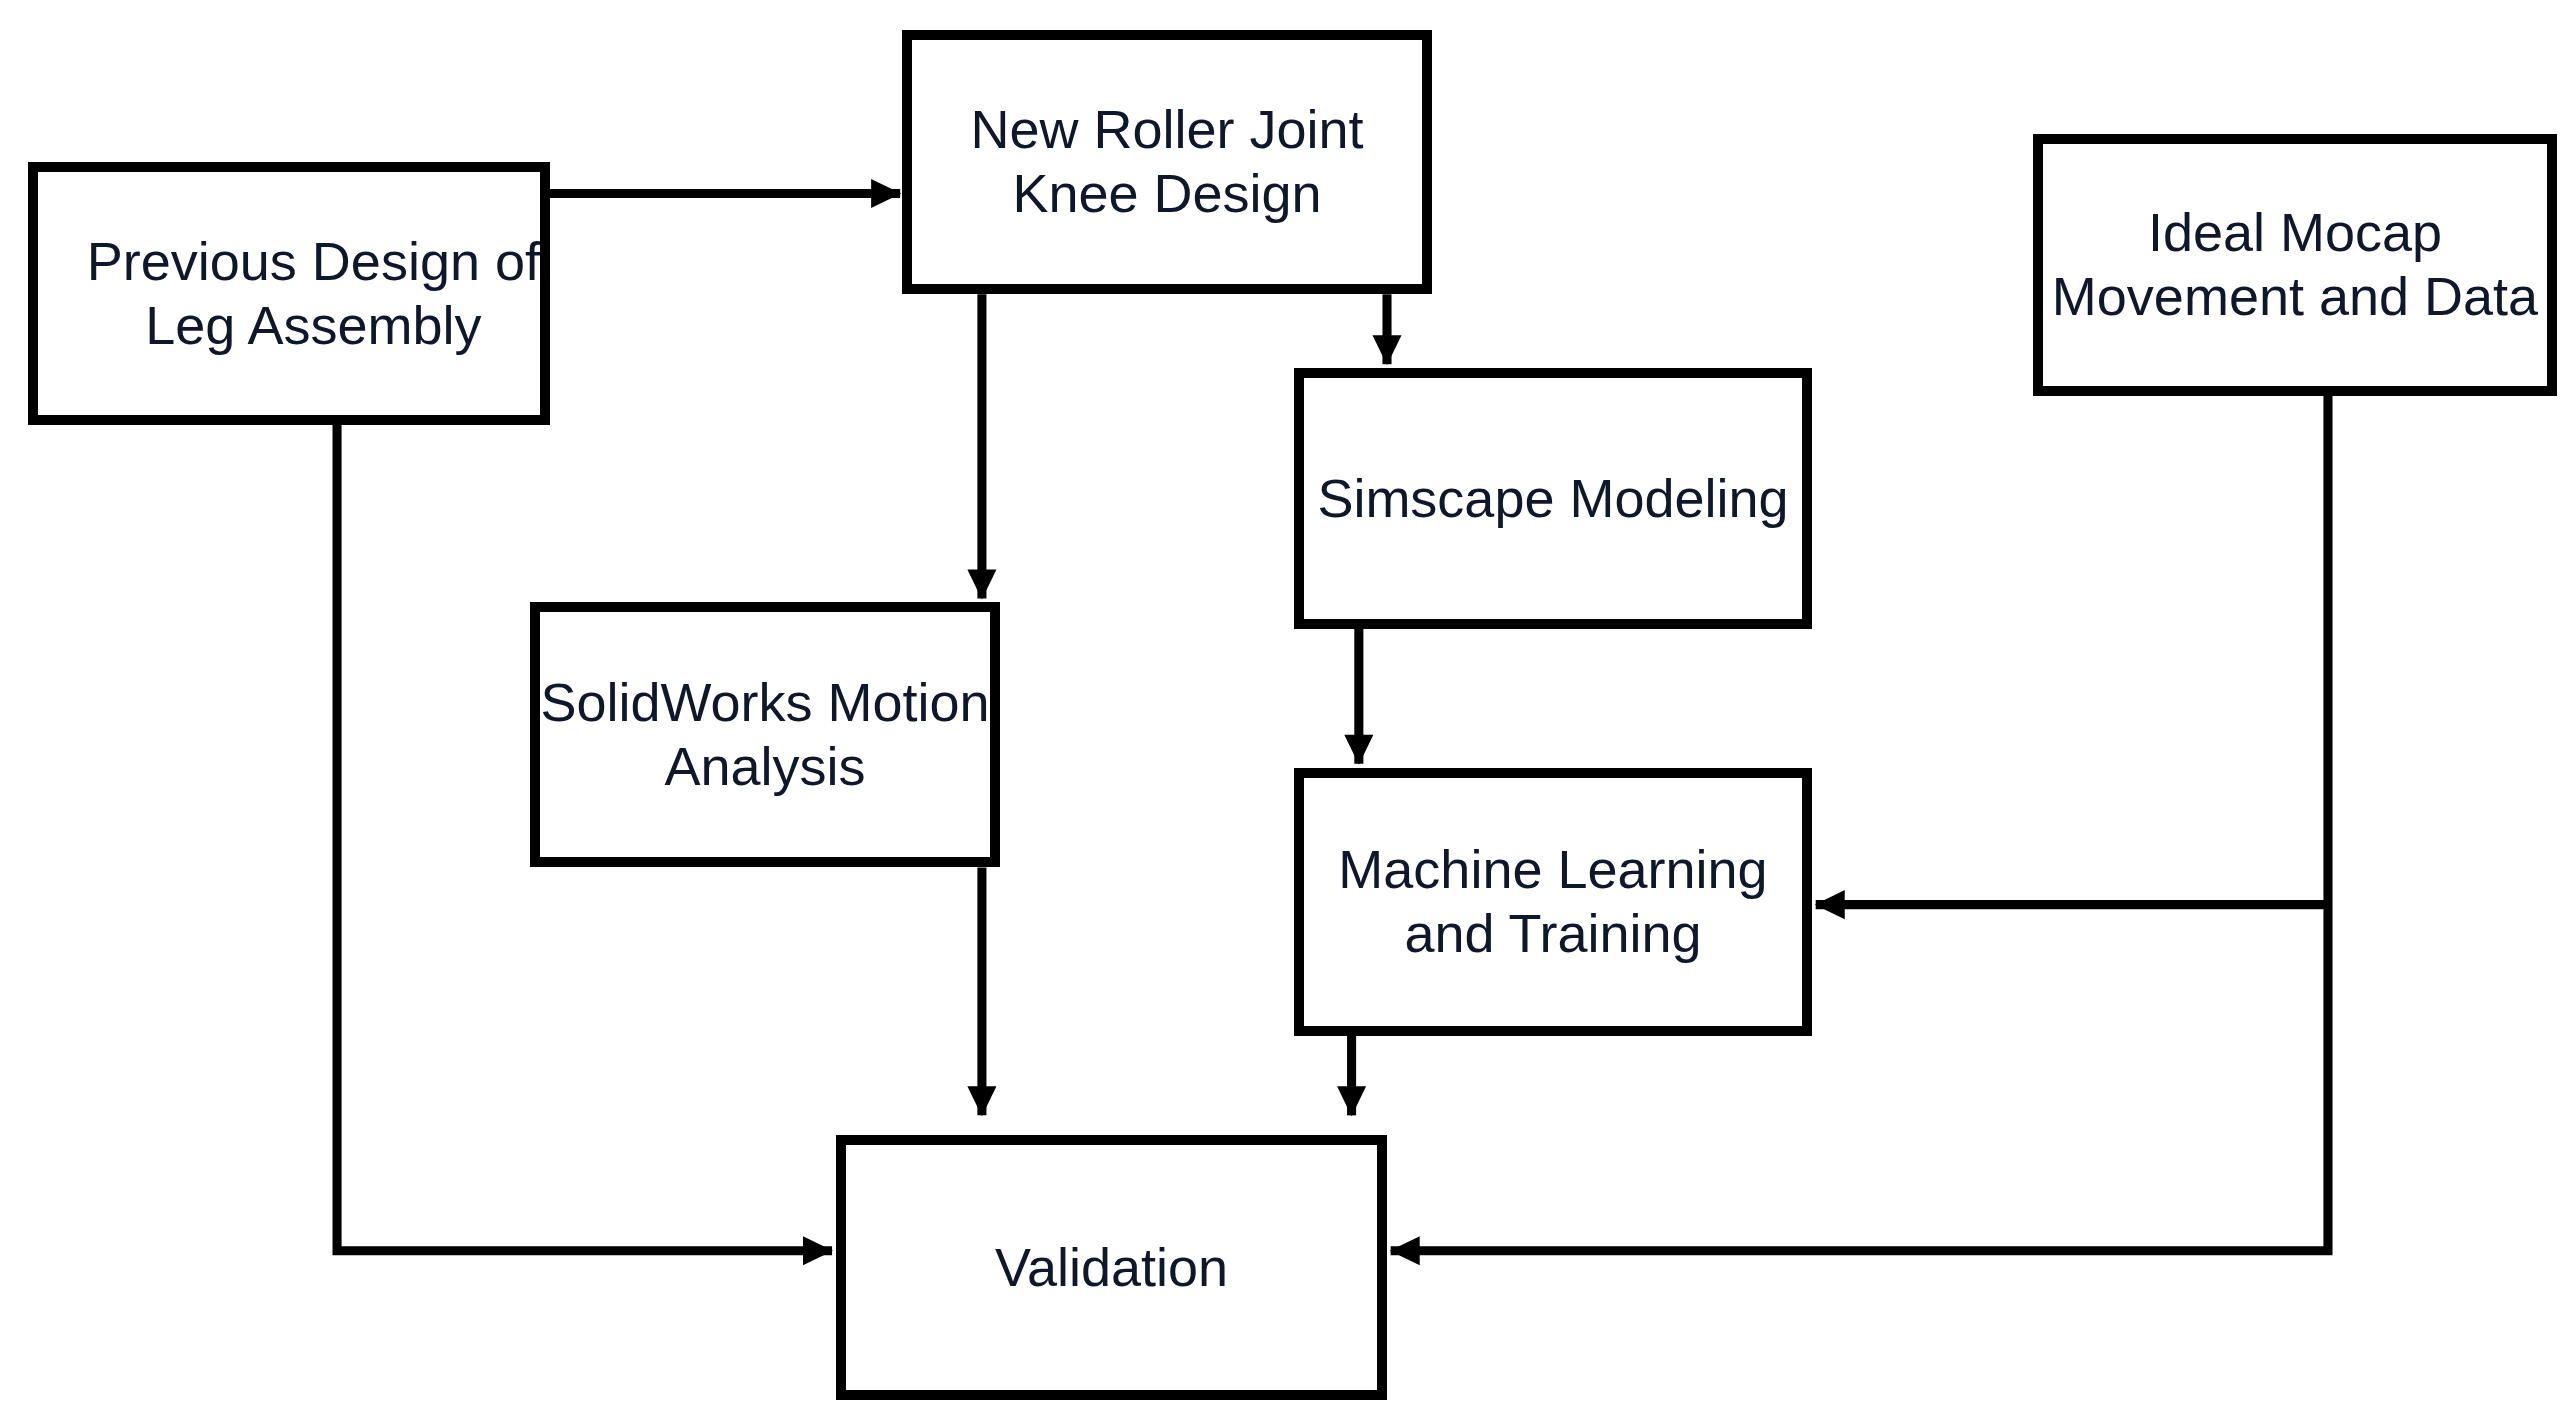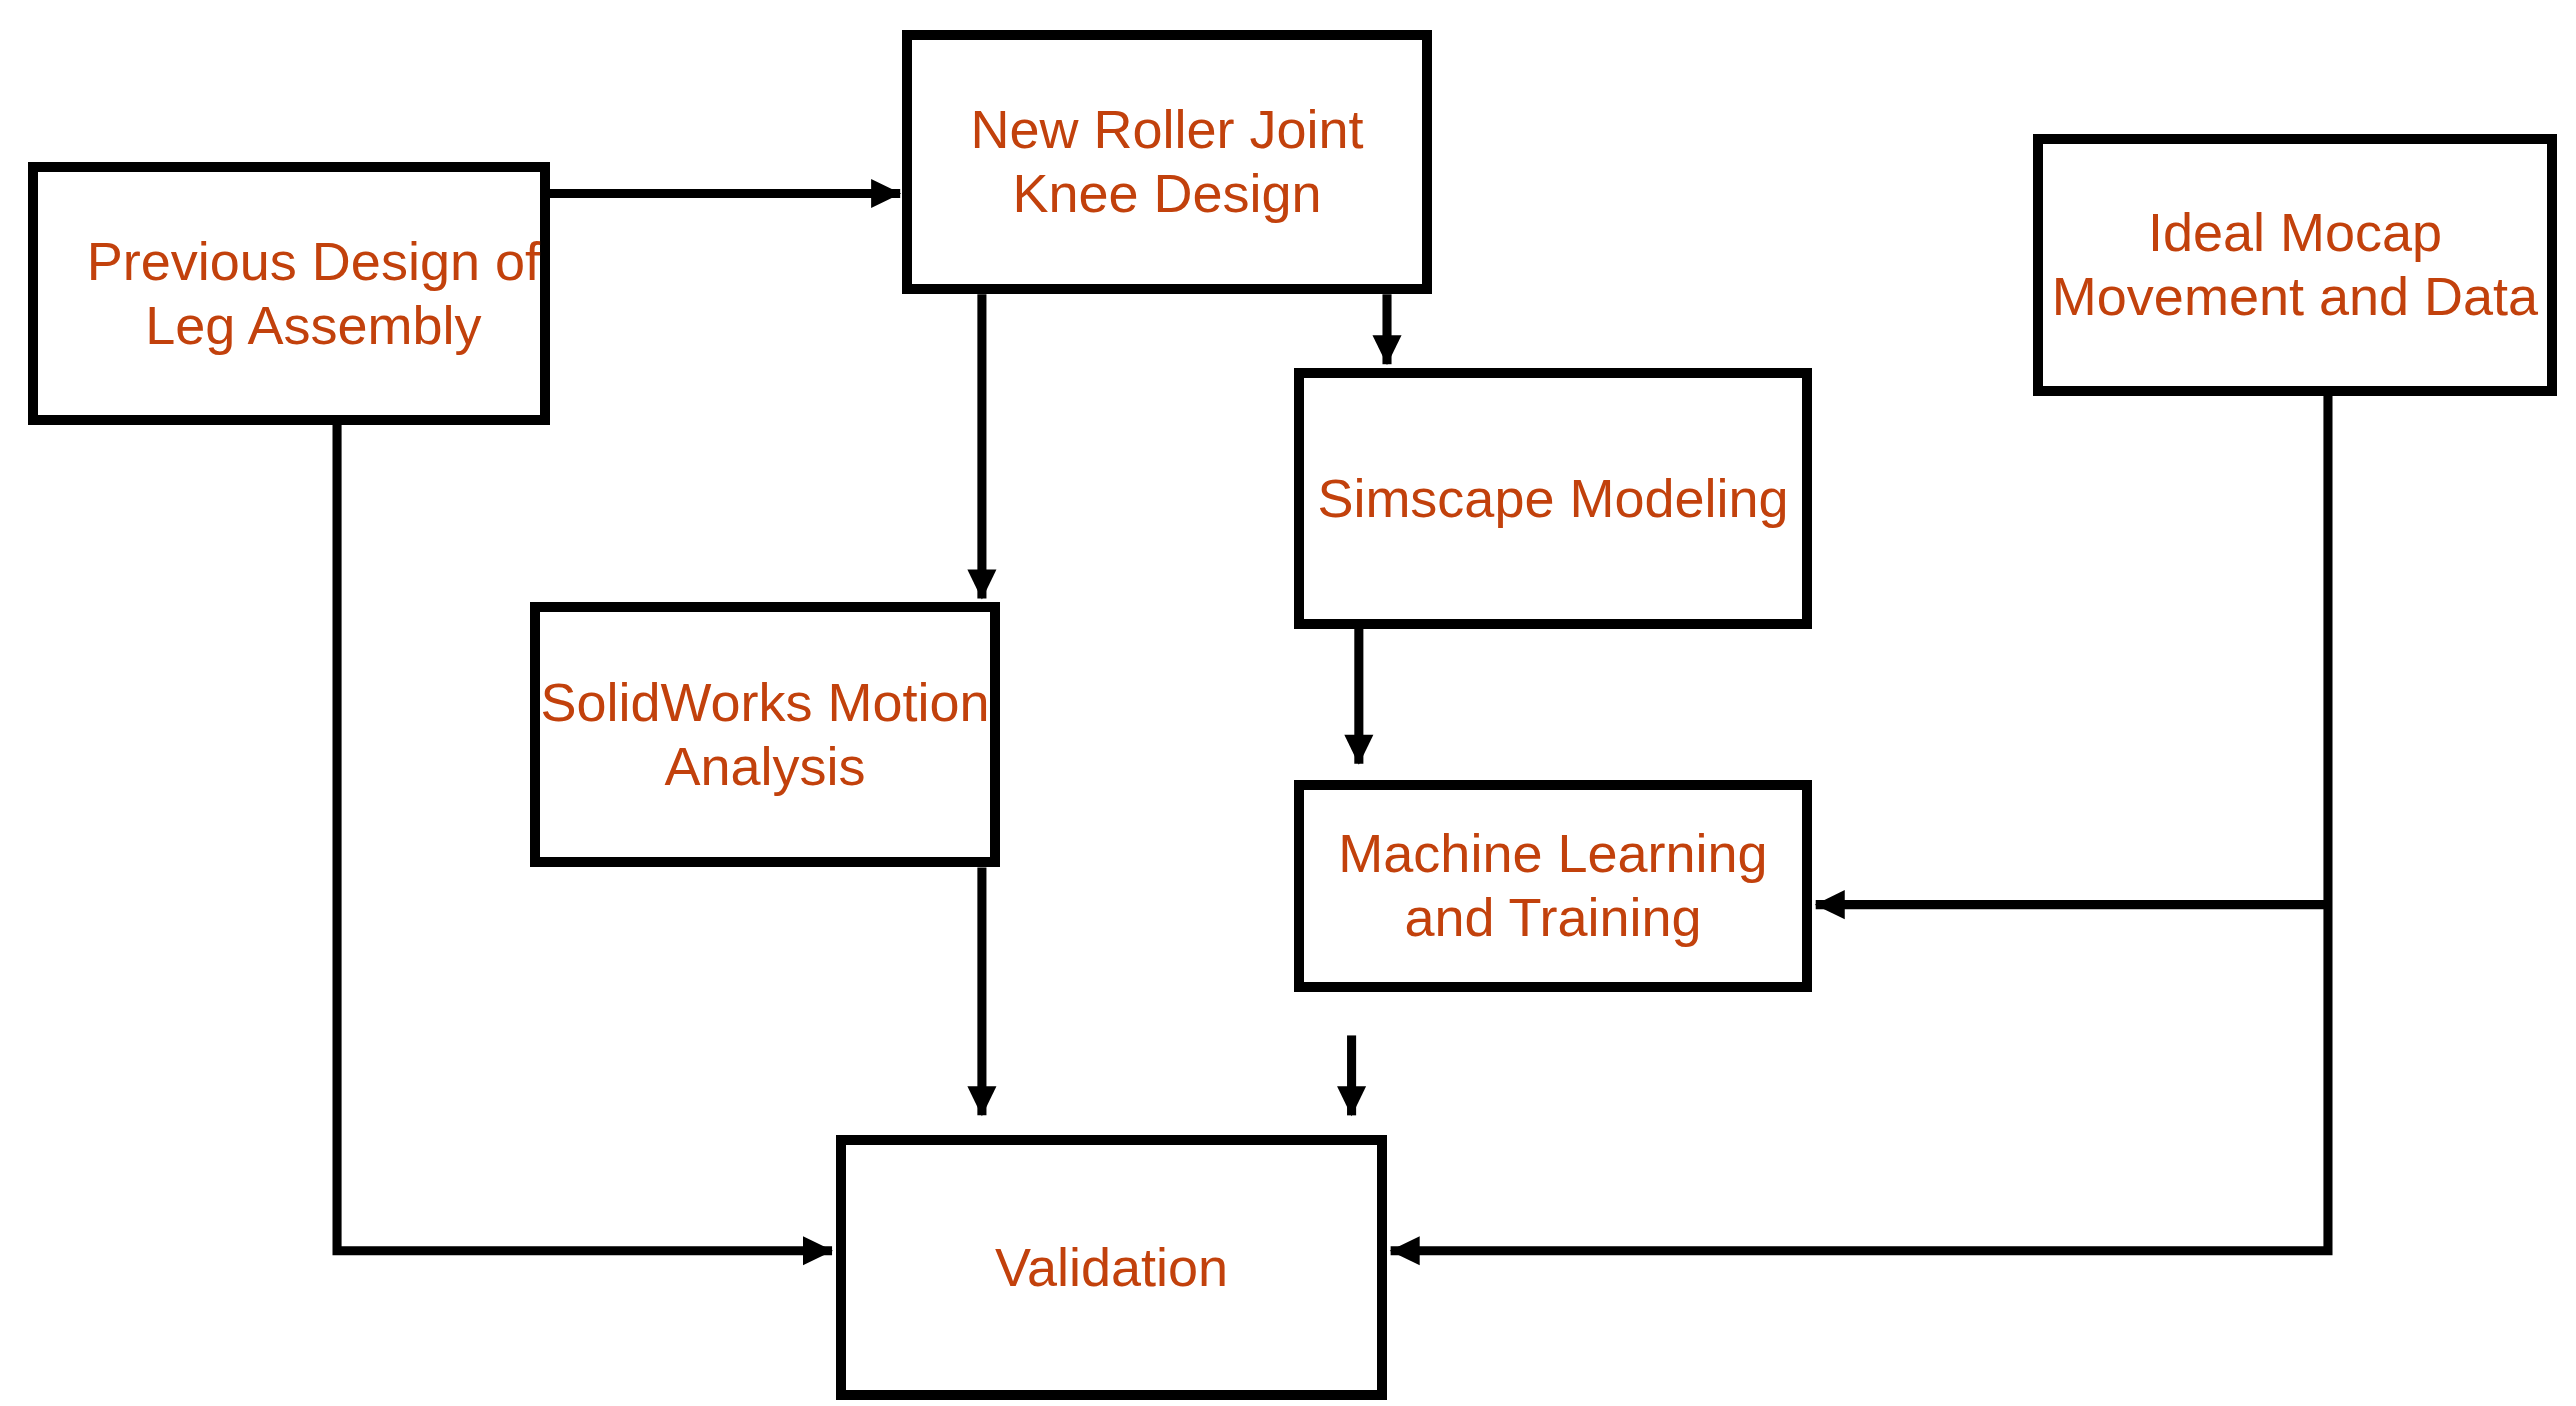--- a/index.html
+++ b/index.html
@@ -35,29 +35,29 @@
     box-sizing: border-box;
     border: 10px solid #000000;
     background: #ffffff;
     display: flex;
     align-items: center;
     justify-content: center;
     text-align: center;
     white-space: pre-line;
     font-size: 54px;
     line-height: 1.18;
-    color: #c2410c;
+    color: #0f172a;
   }
   
   #node-previous-design { left: 28px;   top: 162px;  width: 522px; height: 263px; justify-content: flex-end; }
   #node-new-roller      { left: 902px;  top: 30px;   width: 530px; height: 264px; }
   #node-ideal-mocap     { left: 2033px; top: 134px;  width: 524px; height: 262px; }
   #node-simscape        { left: 1294px; top: 368px;  width: 518px; height: 261px; }
   #node-solidworks      { left: 530px;  top: 602px;  width: 470px; height: 265px; }
-  #node-machine-learning{ left: 1294px; top: 768px;  width: 518px; height: 212px; margin-top: 12px; }
+  #node-machine-learning{ left: 1294px; top: 768px;  width: 518px; height: 268px; }
   #node-validation      { left: 836px;  top: 1119px; width: 551px; height: 265px; margin-top: 16px; }
 </style>
 </head>
 <body>
 
 <div id="canvas">
 
   <svg id="edges-svg" viewBox="0 0 2836 1548" xmlns="http://www.w3.org/2000/svg">
     <defs>
       <marker id="arrowhead" viewBox="0 0 4 4" markerWidth="4" markerHeight="4" refX="3.3" refY="1.8" orient="auto" markerUnits="strokeWidth">

